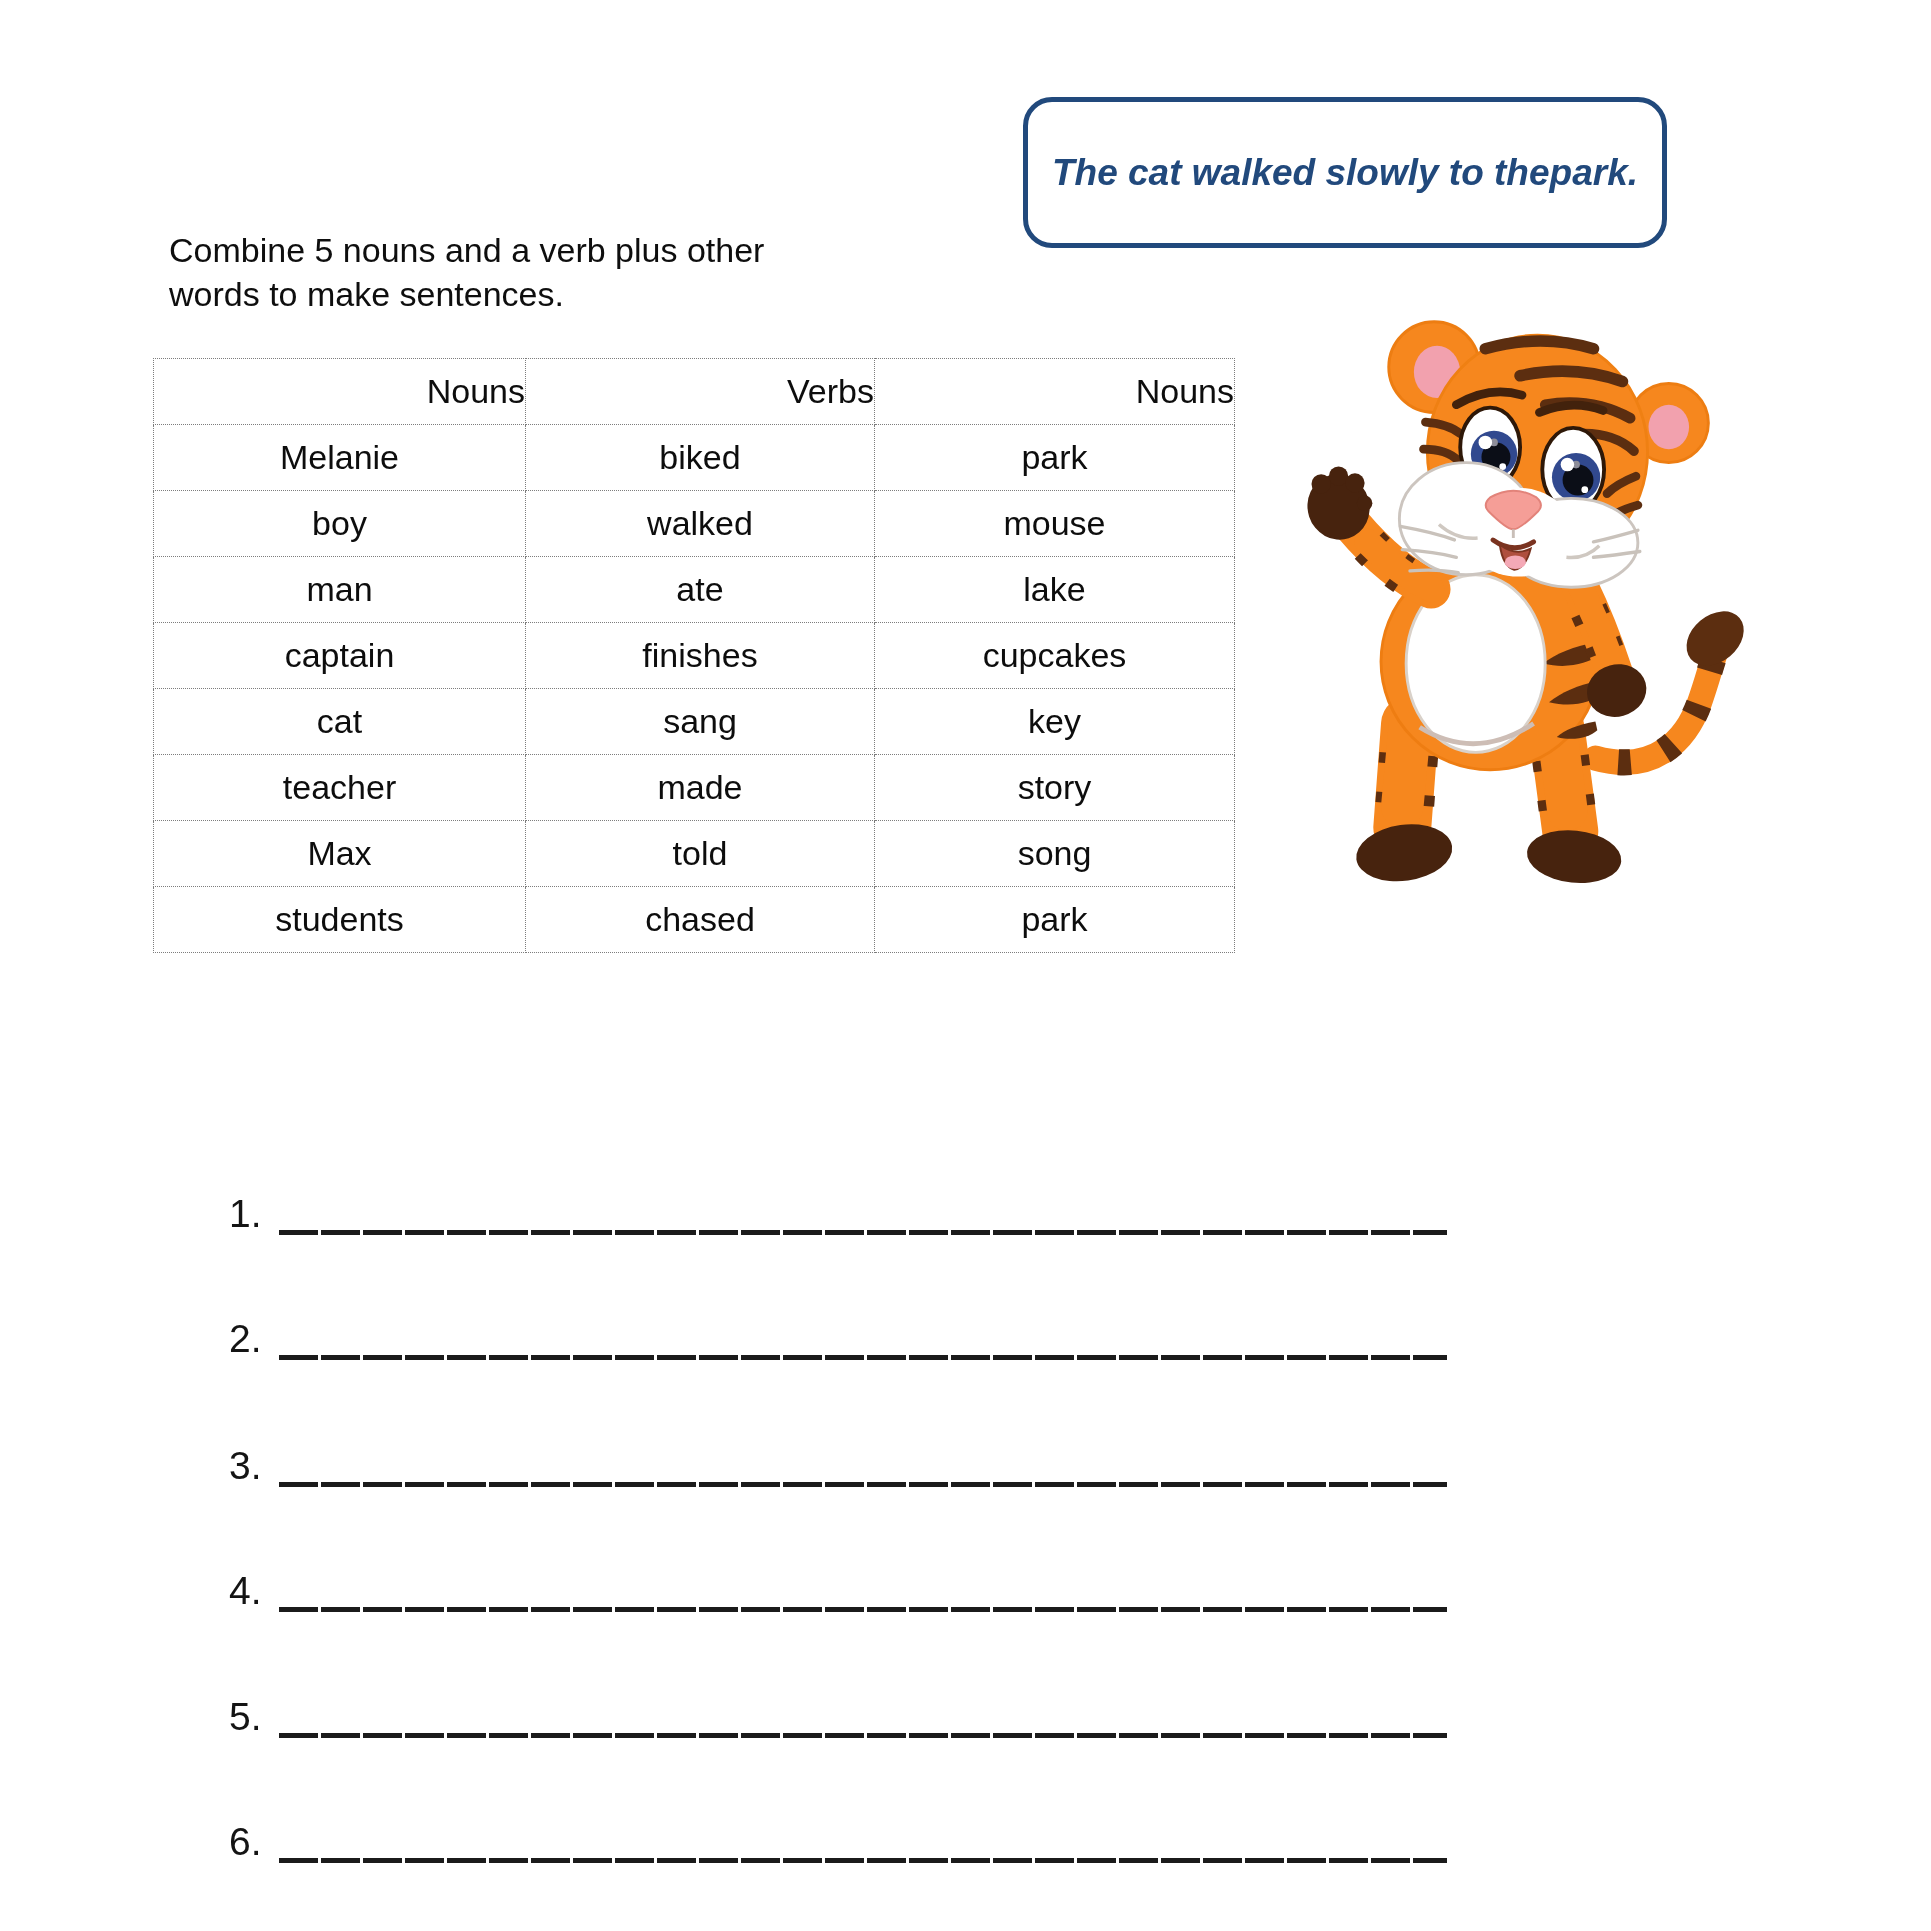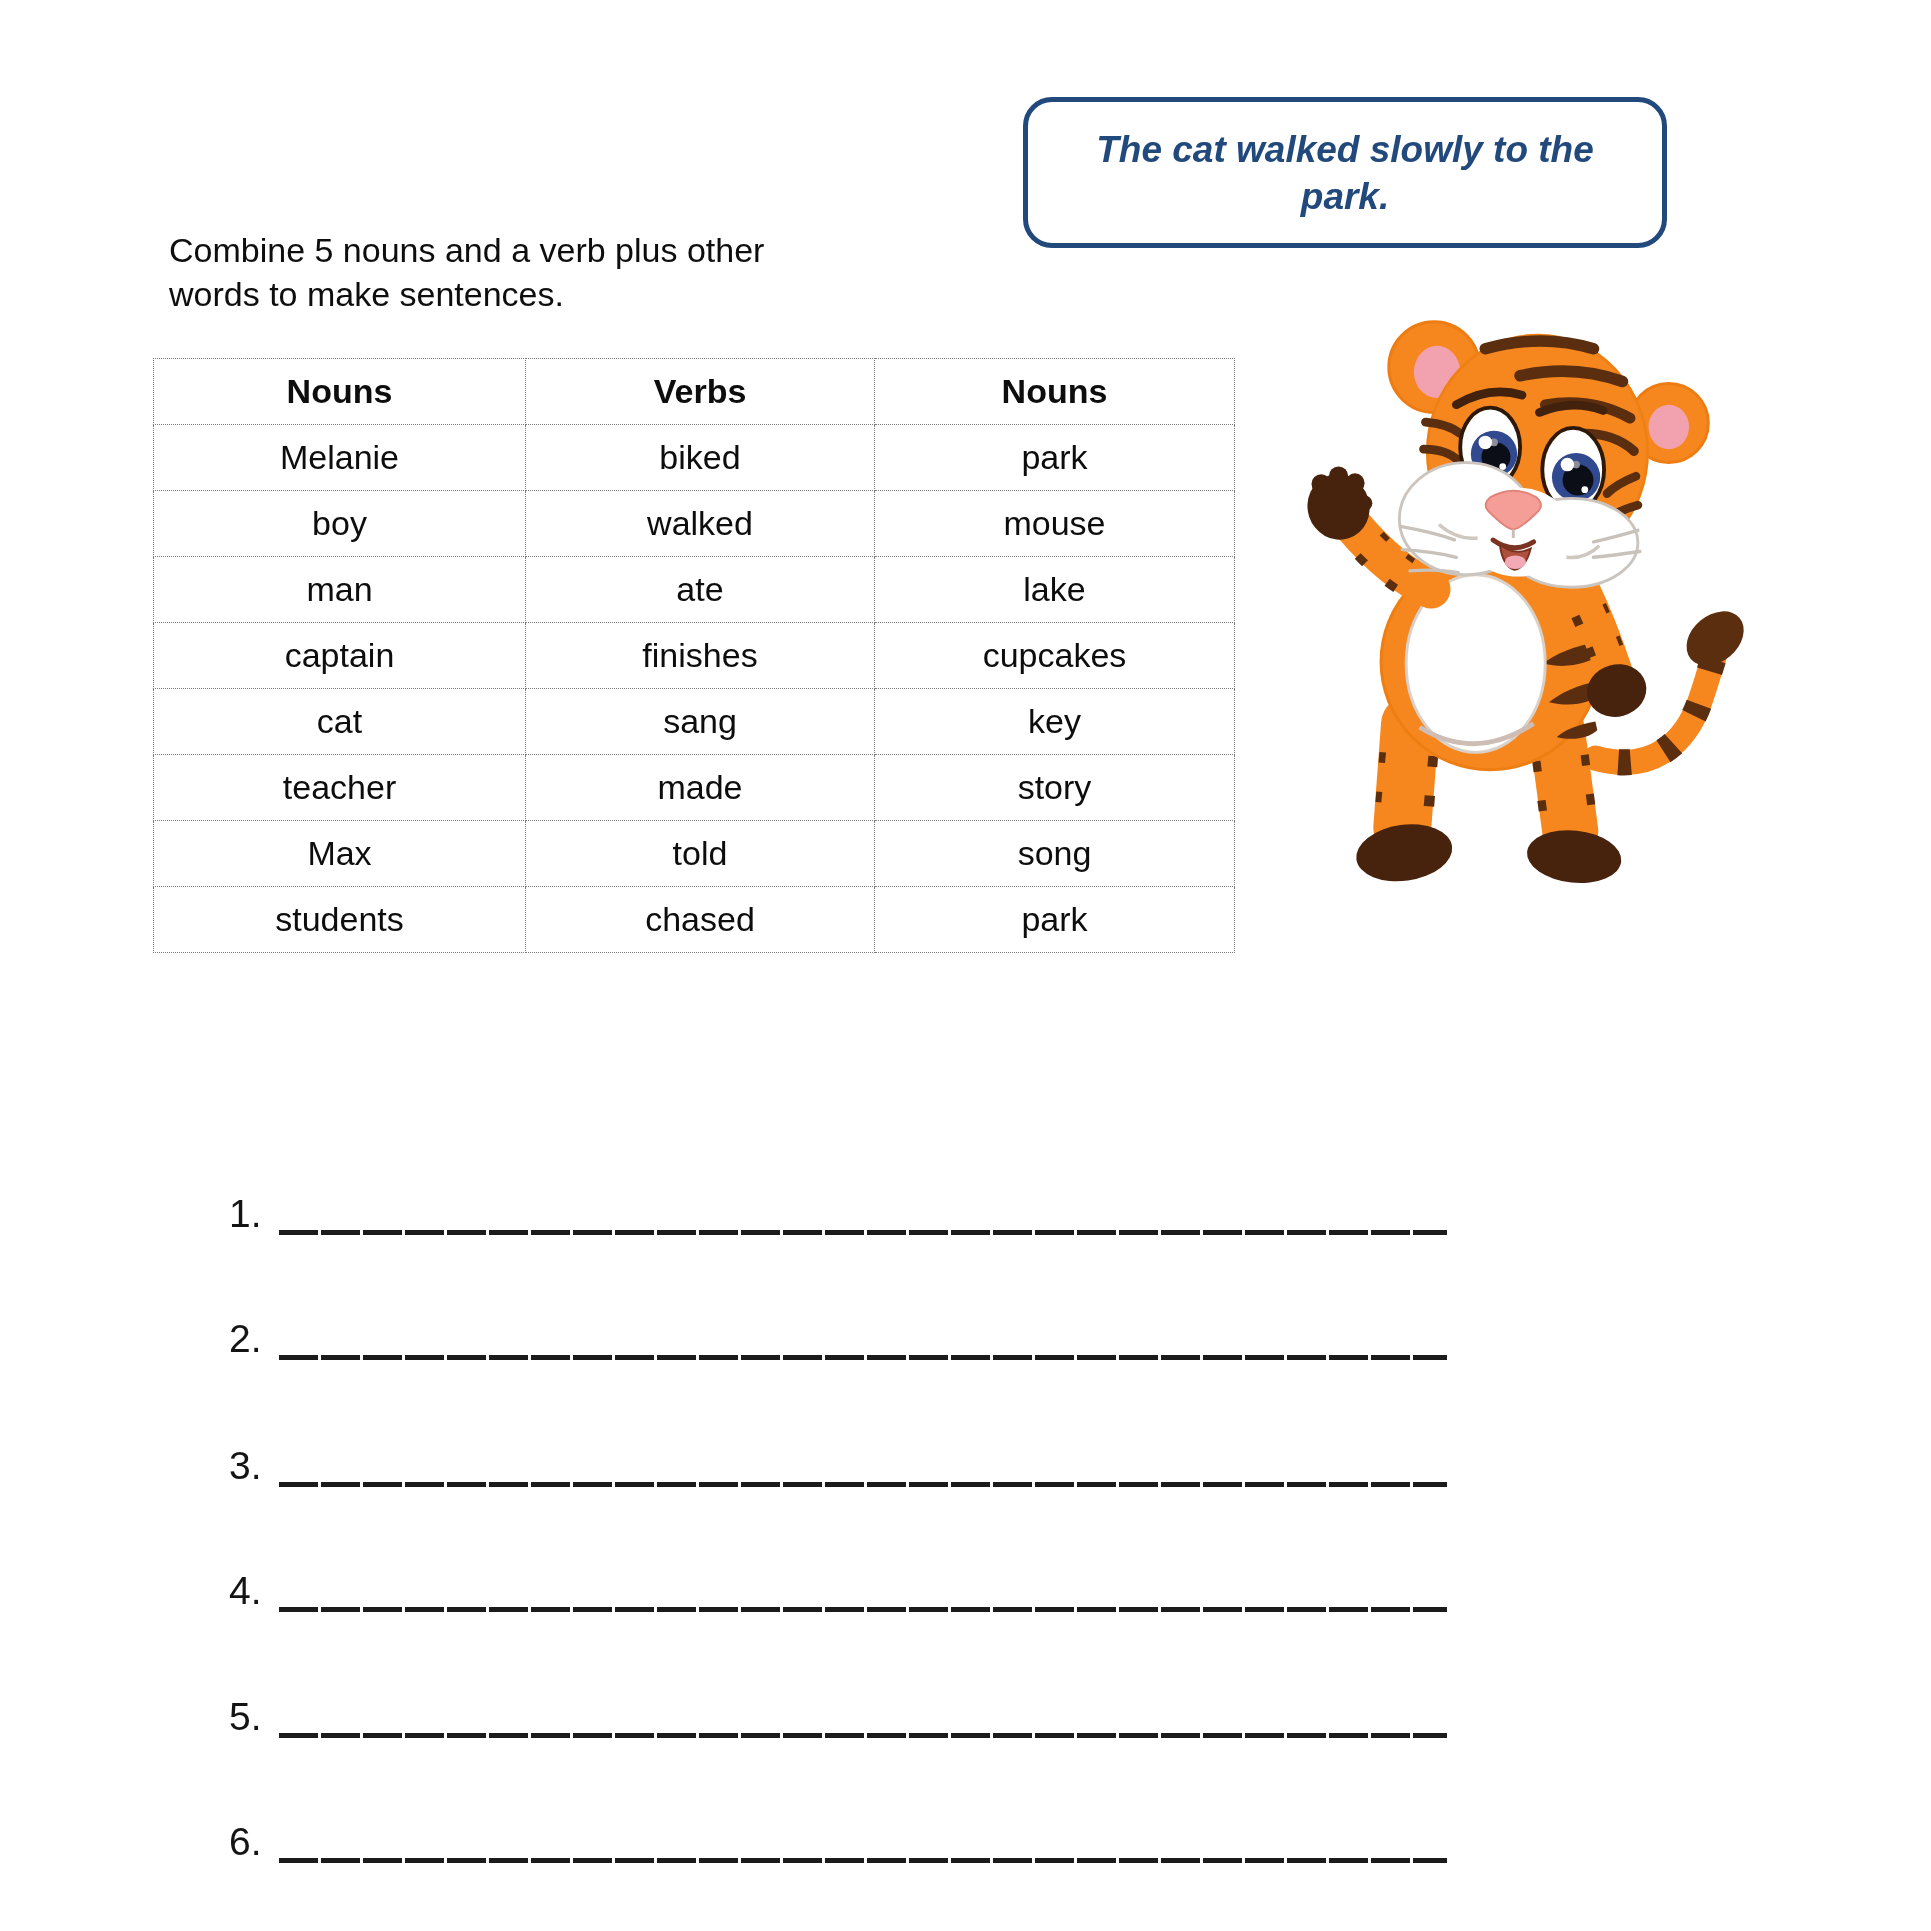--- a/index.html
+++ b/index.html
@@ -12,21 +12,21 @@
   }
 
   
   .example-box{
     position:absolute;
     left:1023px;top:97px;
     width:644px;height:151px;
     box-sizing:border-box;
     border:5.8px solid #21497c;
     border-radius:29px;
-    display:flex;flex-direction:column;
+    display:flex;flex-direction:row;
     justify-content:center;align-items:center;
     text-align:center;
     background:#ffffff;
   }
   .example-line{
     font-size:37px;line-height:47px;
     font-style:italic;font-weight:bold;
     color:#21497c;
     white-space:nowrap;
   }
@@ -50,21 +50,21 @@
   .word-table th,.word-table td{
     border:1.9px dotted #7d7d7d;
     height:65px;
     padding:0;
     text-align:center;
     vertical-align:middle;
     font-size:34px;
     color:#0d0d0d;
     overflow:hidden;
   }
-  .word-table th{font-weight:bold;}
+  .word-table th{font-weight:normal;text-align:right;}
 
   
   .tiger-wrap{
     position:absolute;
     left:1294px;top:285px;
     width:541px;height:618px;
   }
 
   
   .answer-row{

